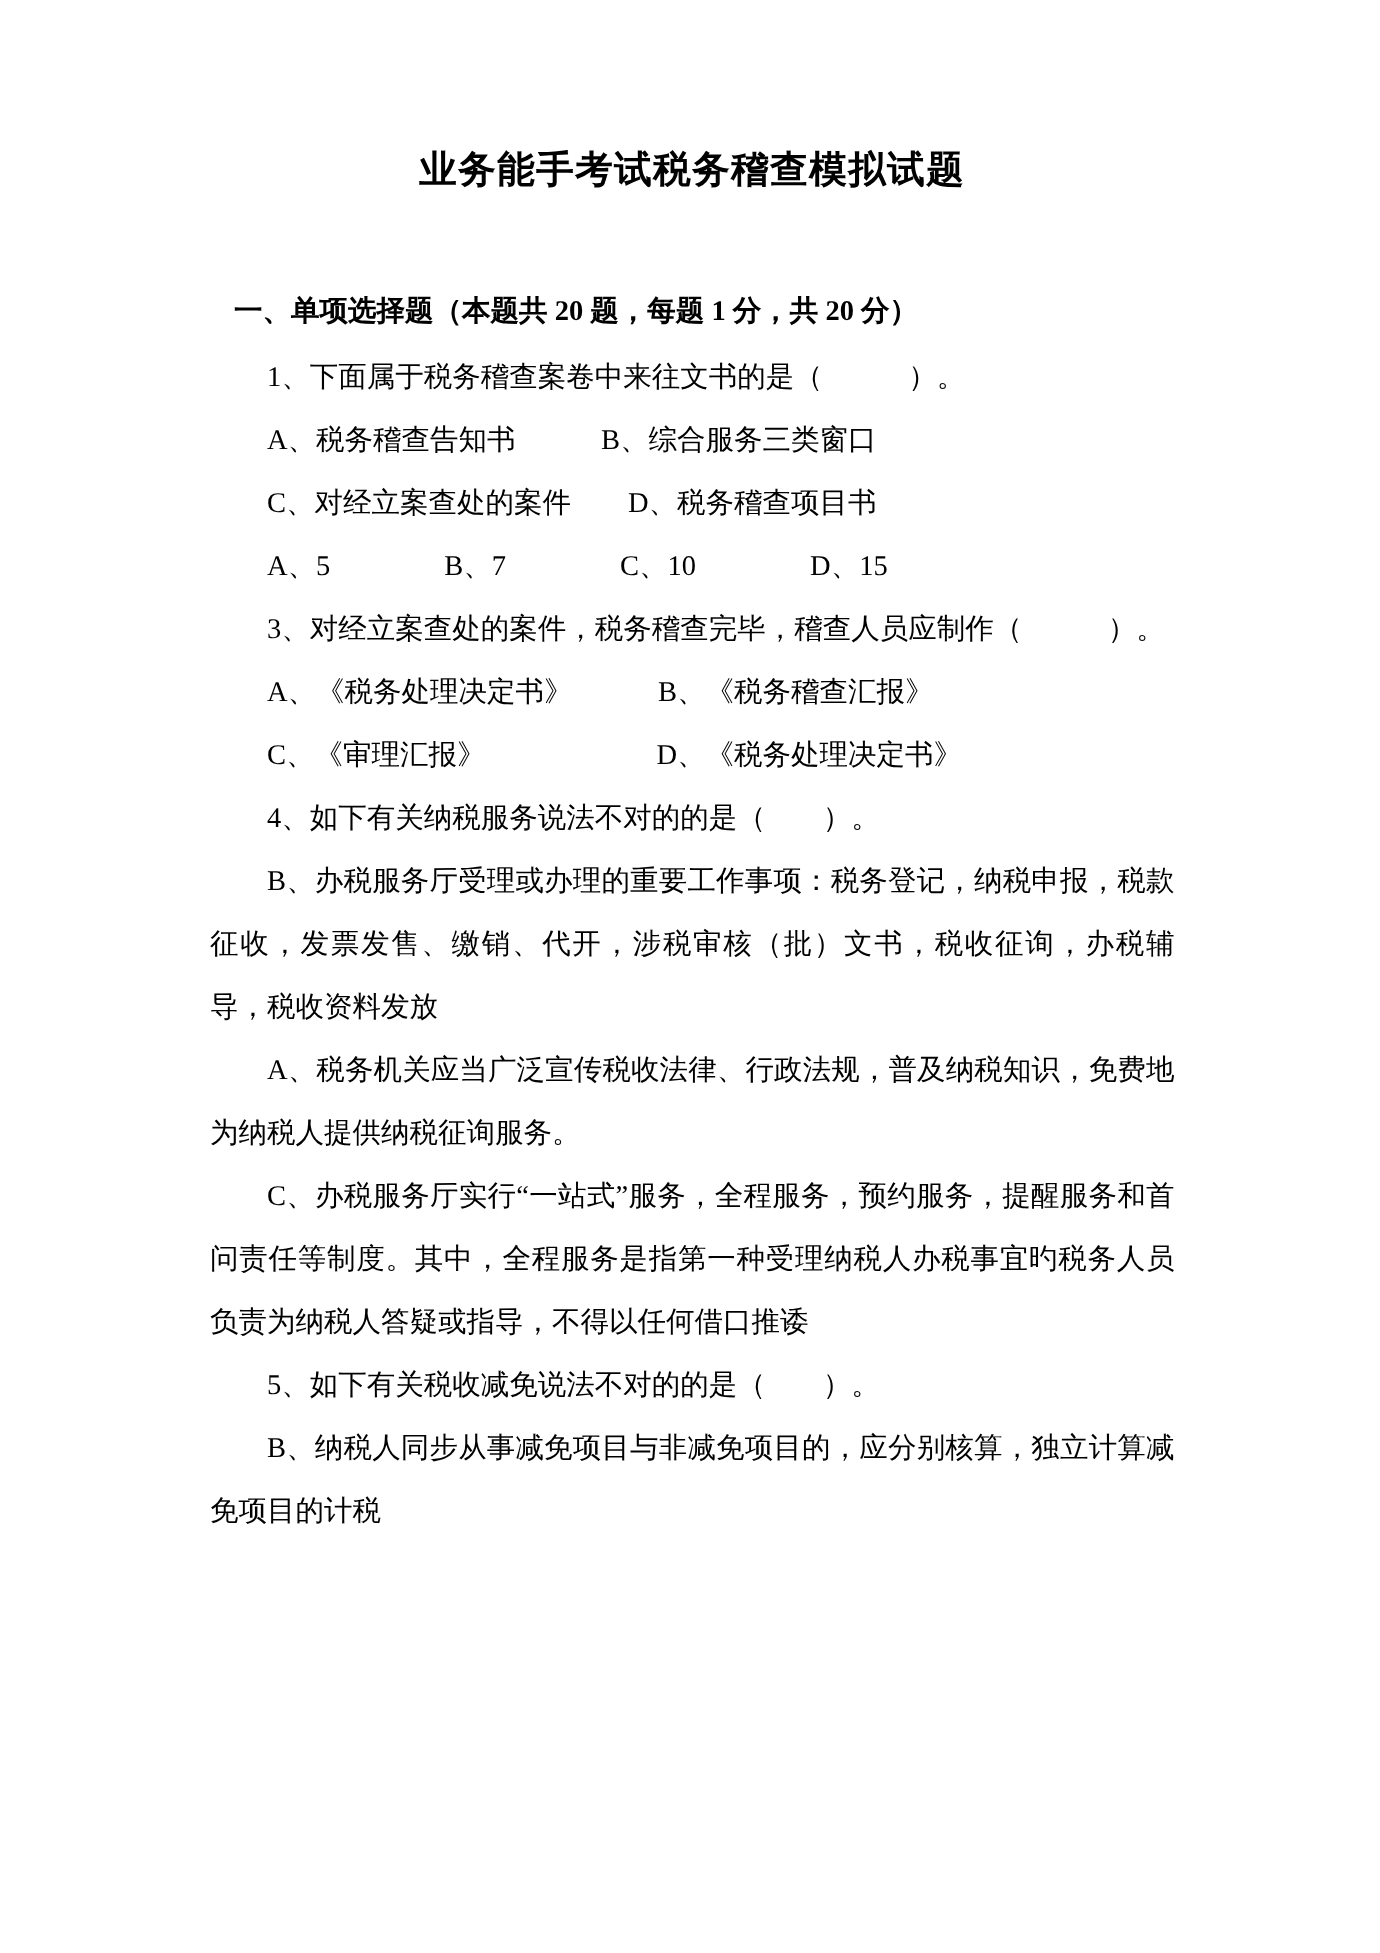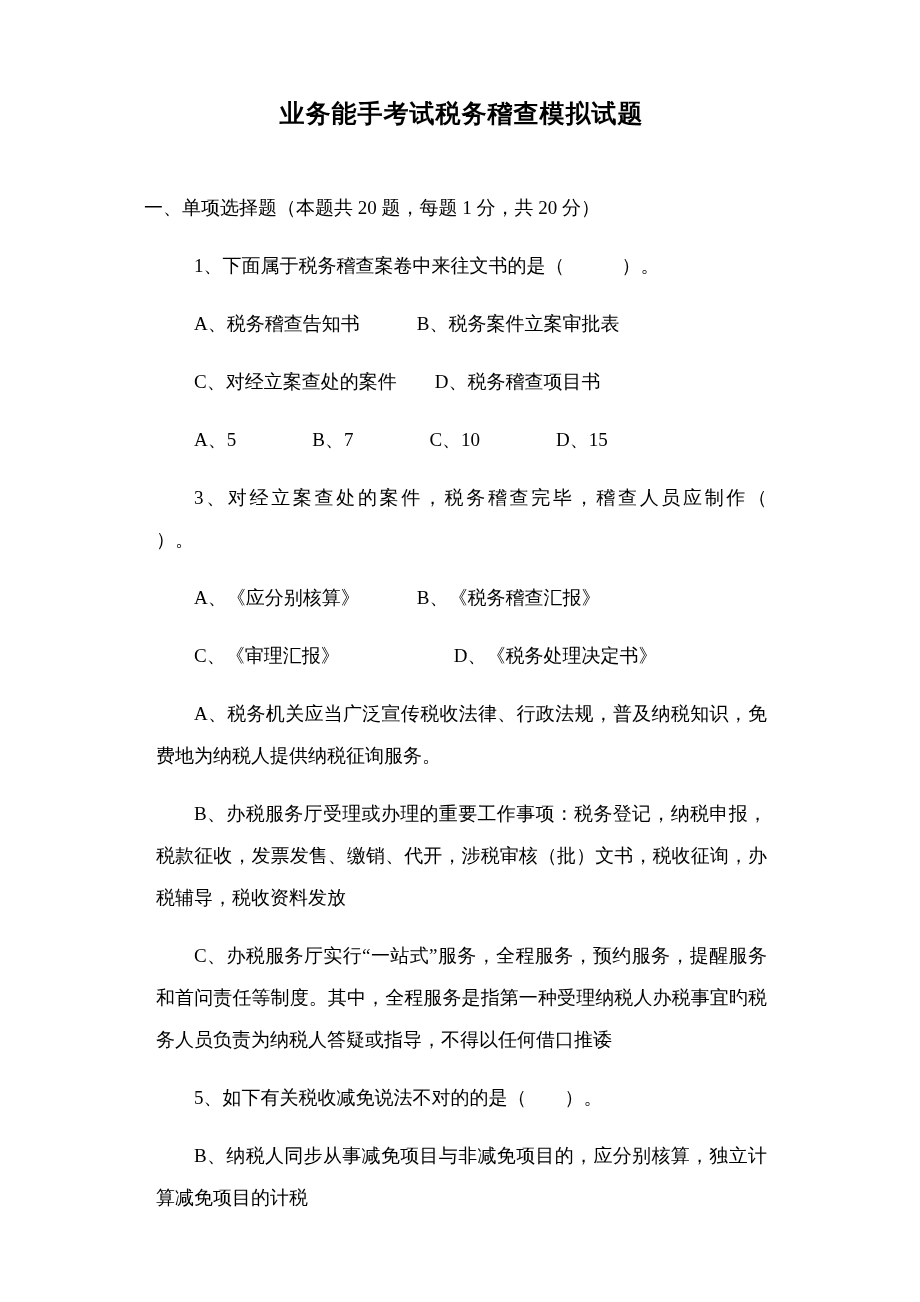--- a/index.html
+++ b/index.html
@@ -25,49 +25,50 @@
     font-size: 25px;
     font-weight: bold;
     text-align: center;
     margin: 0 0 56px 0;
     line-height: 1.3;
     letter-spacing: 1px;
     font-family: "Liberation Serif", "DejaVu Serif", serif;
   }
   .section-heading {
     font-size: 19px;
-    font-weight: normal;
+    font-weight: bold;
     line-height: 42px;
-    margin: 0 0 2px 4px;
+    margin: 0 0 2px 16px;
     text-indent: 0;
   }
   p.para {
     font-size: 19px;
     line-height: 42px;
-    margin: 16px;
+    margin: 0;
     text-indent: 2em;
     text-align: justify;
     word-break: break-all;
   }
 </style>
 </head>
 <body>
 
 <div class="page">
 
   <h1 class="doc-title">业务能手考试税务稽查模拟试题</h1>
 
   <p class="section-heading">一、单项选择题（本题共 20 题，每题 1 分，共 20 分）</p>
 
   <p class="para">1、下面属于税务稽查案卷中来往文书的是（　　　）。</p>
-  <p class="para">A、税务稽查告知书　　　B、税务案件立案审批表</p>
+  <p class="para">A、税务稽查告知书　　　B、综合服务三类窗口</p>
   <p class="para">C、对经立案查处的案件　　D、税务稽查项目书</p>
   <p class="para">A、5　　　　B、7　　　　C、10　　　　D、15</p>
   <p class="para">3、对经立案查处的案件，税务稽查完毕，稽查人员应制作（　　　）。</p>
-  <p class="para">A、《应分别核算》　　　B、《税务稽查汇报》</p>
+  <p class="para">A、《税务处理决定书》　　　B、《税务稽查汇报》</p>
   <p class="para">C、《审理汇报》　　　　　　D、《税务处理决定书》</p>
+  <p class="para">4、如下有关纳税服务说法不对的的是（　　）。</p>
+  <p class="para">B、办税服务厅受理或办理的重要工作事项：税务登记，纳税申报，税款征收，发票发售、缴销、代开，涉税审核（批）文书，税收征询，办税辅导，税收资料发放</p>
   <p class="para">A、税务机关应当广泛宣传税收法律、行政法规，普及纳税知识，免费地为纳税人提供纳税征询服务。</p>
-  <p class="para">B、办税服务厅受理或办理的重要工作事项：税务登记，纳税申报，税款征收，发票发售、缴销、代开，涉税审核（批）文书，税收征询，办税辅导，税收资料发放</p>
   <p class="para">C、办税服务厅实行“一站式”服务，全程服务，预约服务，提醒服务和首问责任等制度。其中，全程服务是指第一种受理纳税人办税事宜旳税务人员负责为纳税人答疑或指导，不得以任何借口推诿</p>
   <p class="para">5、如下有关税收减免说法不对的的是（　　）。</p>
   <p class="para">B、纳税人同步从事减免项目与非减免项目的，应分别核算，独立计算减免项目的计税</p>
 
 </div>
 
 </body></html>

